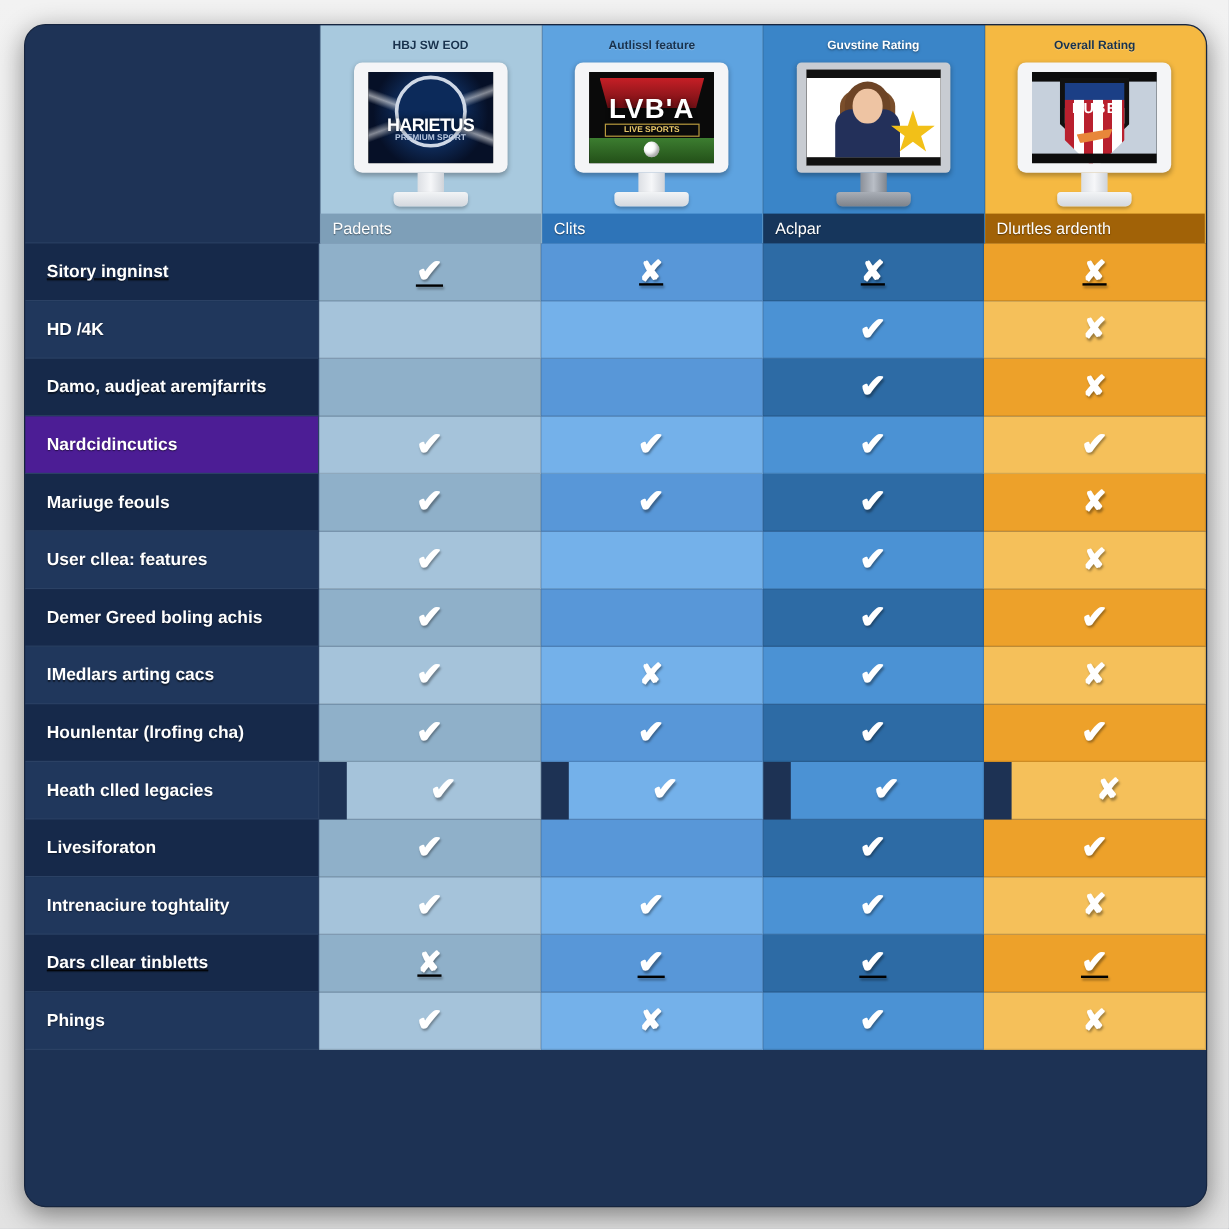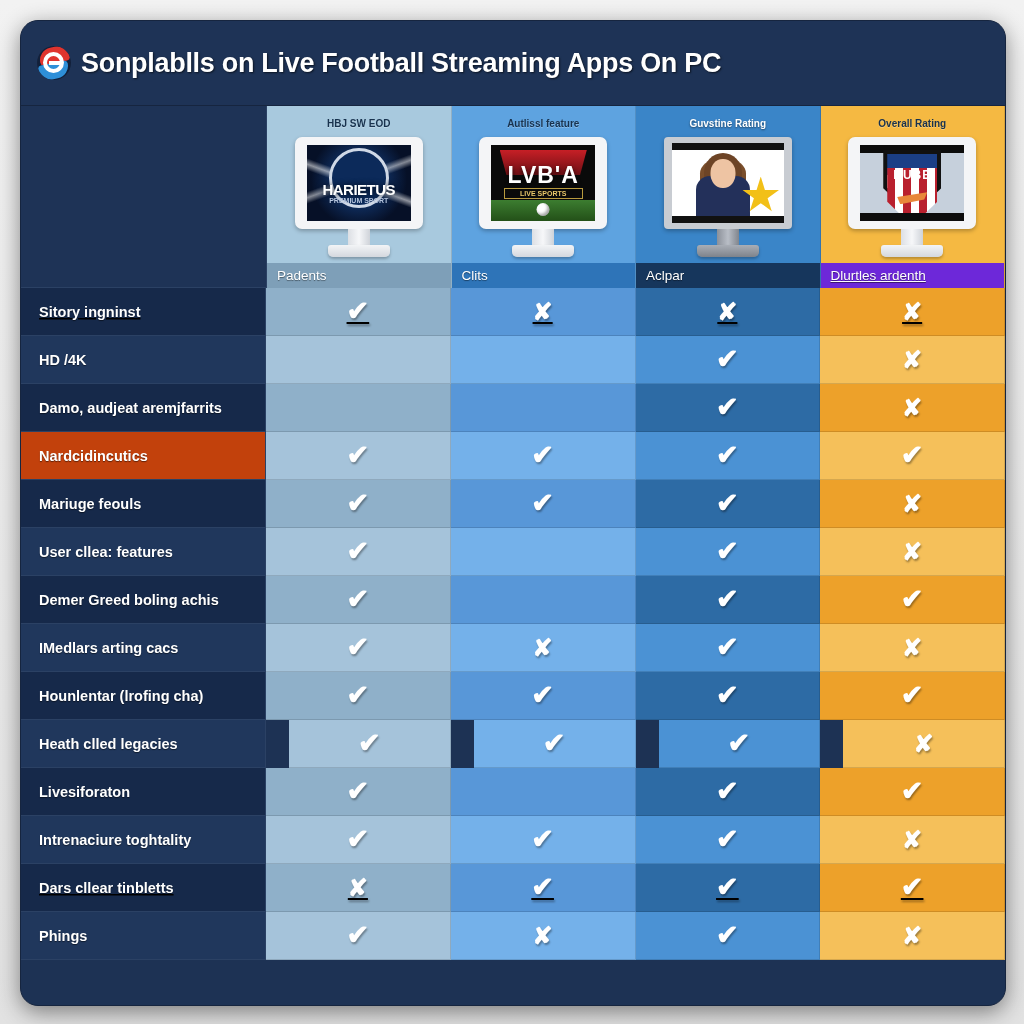--- a/index.html
+++ b/index.html
@@ -344,29 +344,20 @@
     text-shadow: 0 1px 1px rgba(0,0,0,0.45);
     margin-top: 4px;
   }
 </style>
 </head>
 <body>
 
 <div id="page">
   <div class="card">
 
-    <div class="titlebar">
-      <div class="logo">
-        <div class="arc-red"></div>
-        <div class="arc-blue"></div>
-        <div class="e-ring"></div>
-        <div class="e-bar"></div>
-      </div>
-      <div class="title-text">Sonplablls on Live Football Streaming Apps On PC</div>
-    </div>
 
     <div class="header-row">
       <div class="header-corner"></div>
 
       <div class="header-col" style="background:#a8c9de;">
         <div class="colname">HBJ SW EOD</div>
         <div class="monitor">
           <div class="bezel">
               <div class="screen">
             <div class="art-shield">
@@ -437,21 +428,21 @@
                   <div class="stripes"></div>
               <div class="word">RUBE</div>
               <div class="swoosh"></div>
               <div class="bar-bot"></div>
             </div>
           </div>
             </div>
           <div class="neck"></div>
             <div class="base"></div>
         </div>
-        <div class="subhdr" style="background:#6d28d9;text-decoration:underline;">Dlurtles ardenth</div>
+        <div class="subhdr" style="background:#a16207;">Dlurtles ardenth</div>
       </div>
     </div>
 
     <div class="table" id="table-body">
         <div class="trow" style="height: 48px; text-decoration: underline;">
           <div class="cell-label" style="background: rgb(22, 41, 74);">Sitory ingninst</div>
           <div class="cell-mark" style="background: rgb(143, 176, 201);">
             <span class="mark tick">✔</span>
           </div>
           <div class="cell-mark" style="background: rgb(88, 151, 216);">
@@ -480,21 +471,21 @@
           <div class="cell-mark" style="background: rgb(143, 176, 201);"></div>
           <div class="cell-mark" style="background: rgb(88, 151, 216);"></div>
           <div class="cell-mark" style="background: rgb(45, 107, 165);">
             <span class="mark tick">✔</span>
           </div>
           <div class="cell-mark" style="background: rgb(237, 161, 42);">
             <span class="mark cross">✘</span>
           </div>
         </div>
         <div class="trow" style="height: 48px;">
-          <div class="cell-label" style="background: #c2410c;">Nardcidincutics</div>
+          <div class="cell-label" style="background: #4c1d95;">Nardcidincutics</div>
           <div class="cell-mark" style="background: rgb(165, 195, 218);">
             <span class="mark tick">✔</span>
           </div>
           <div class="cell-mark" style="background: rgb(116, 177, 234);">
             <span class="mark tick">✔</span>
           </div>
           <div class="cell-mark" style="background: rgb(75, 146, 212);">
             <span class="mark tick">✔</span>
           </div>
           <div class="cell-mark" style="background: rgb(245, 192, 90);">

